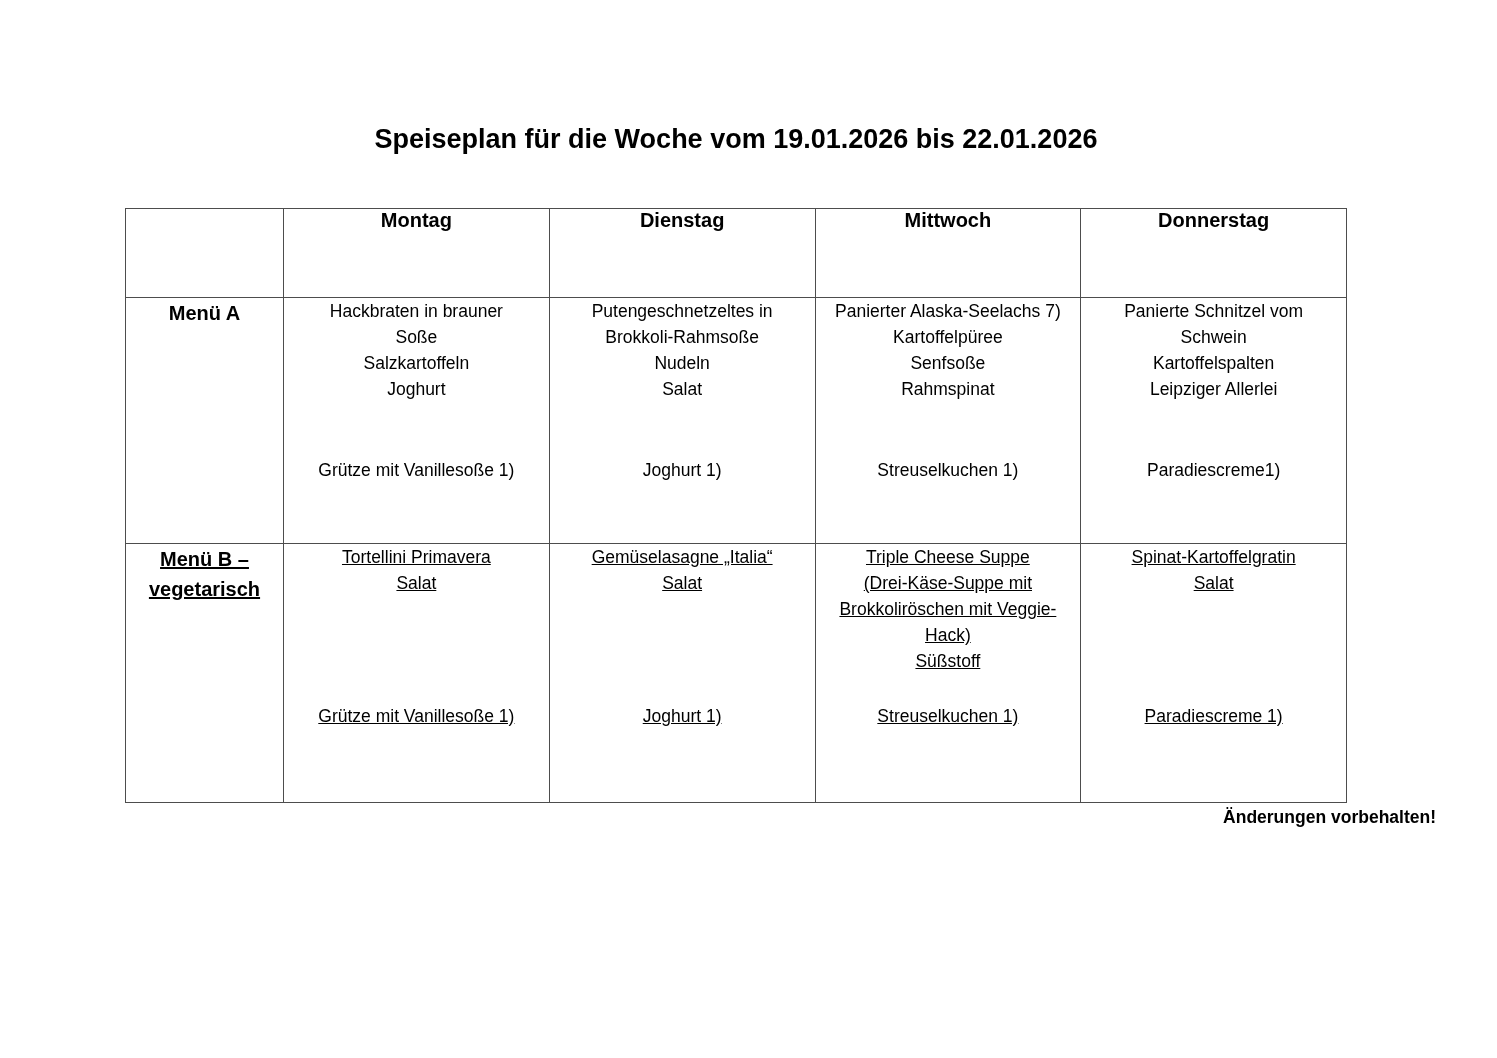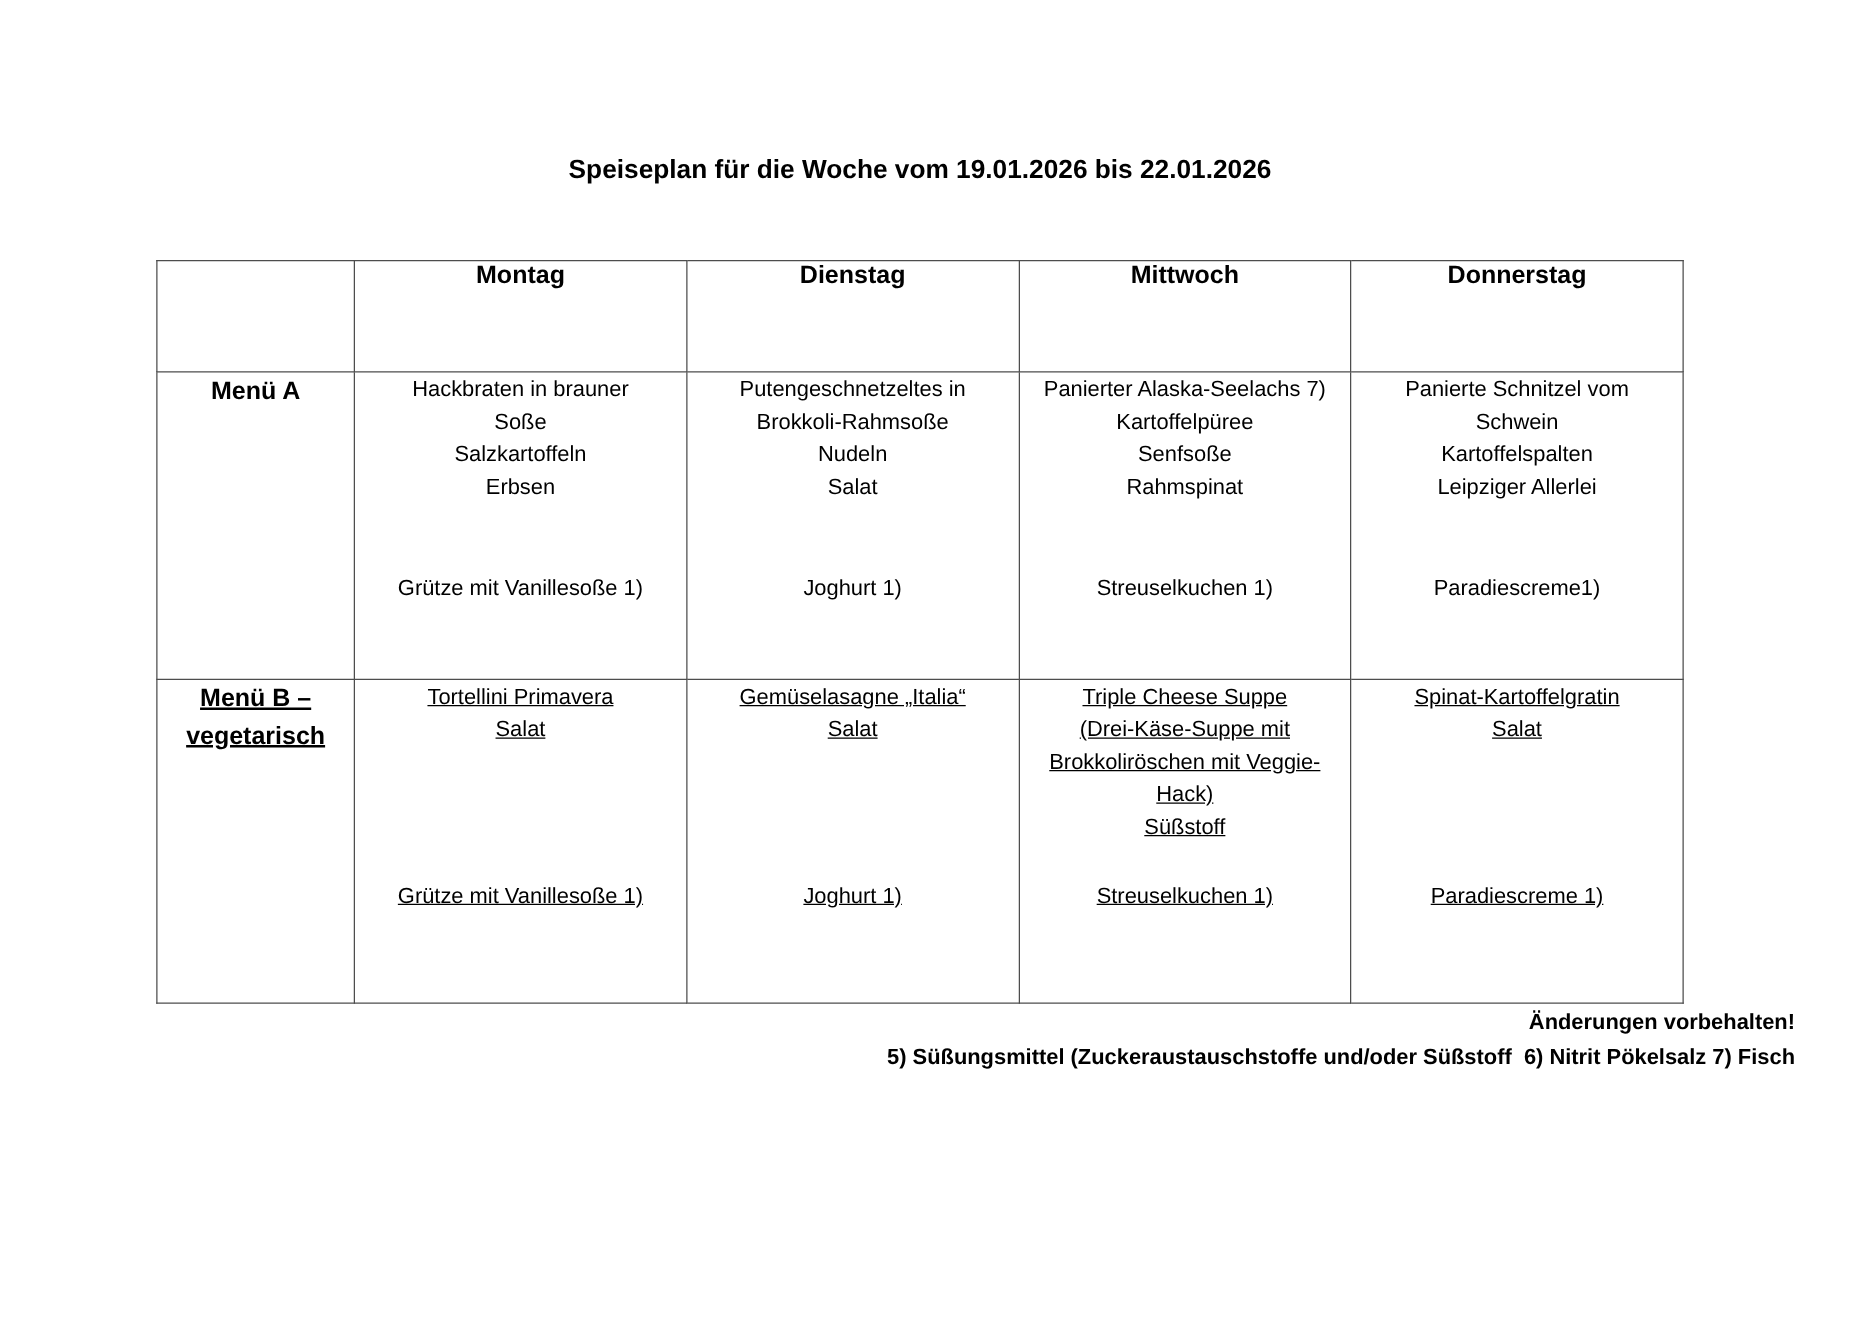--- a/index.html
+++ b/index.html
@@ -23,21 +23,21 @@
     background: var(--bg);
     overflow: hidden;
   }
   .title {
     position: absolute;
     left: 125px;
     top: 124px;
     width: 1222px;
     margin: 0;
     text-align: center;
-    font-size: 21px;
+    font-size: 27px;
     font-weight: bold;
     white-space: nowrap;
   }
   table.menu-table {
     position: absolute;
     left: 125px;
     top: 208px;
     width: 1222px;
     border-collapse: collapse;
     table-layout: fixed;
@@ -109,21 +109,21 @@
       <td class="day-head">Mittwoch</td>
       <td class="day-head">Donnerstag</td>
     </tr>
 
     <tr class="menu-row-a">
       <td class="label-col menu-label">Menü A</td>
       <td class="day-cell">
         <div class="dishes">Hackbraten in brauner
 Soße
 Salzkartoffeln
-Erbsen</div>
+Joghurt</div>
         <div class="dessert">Grütze mit Vanillesoße 1)</div>
       </td>
       <td class="day-cell">
         <div class="dishes">Putengeschnetzeltes in
 Brokkoli-Rahmsoße
 Nudeln
 Salat</div>
         <div class="dessert">Joghurt 1)</div>
       </td>
       <td class="day-cell">
@@ -167,16 +167,15 @@
         <div class="dishes">Spinat-Kartoffelgratin
 Salat</div>
         <div class="dessert">Paradiescreme 1)</div>
       </td>
     </tr>
   </tbody>
     </table>
 
   <div class="footer">
     <p>Änderungen vorbehalten!</p>
-    <p>5) Süßungsmittel (Zuckeraustauschstoffe und/oder Süßstoff  6) Nitrit Pökelsalz 7) Fisch</p>
   </div>
 
 </div>
 
 </body></html>

